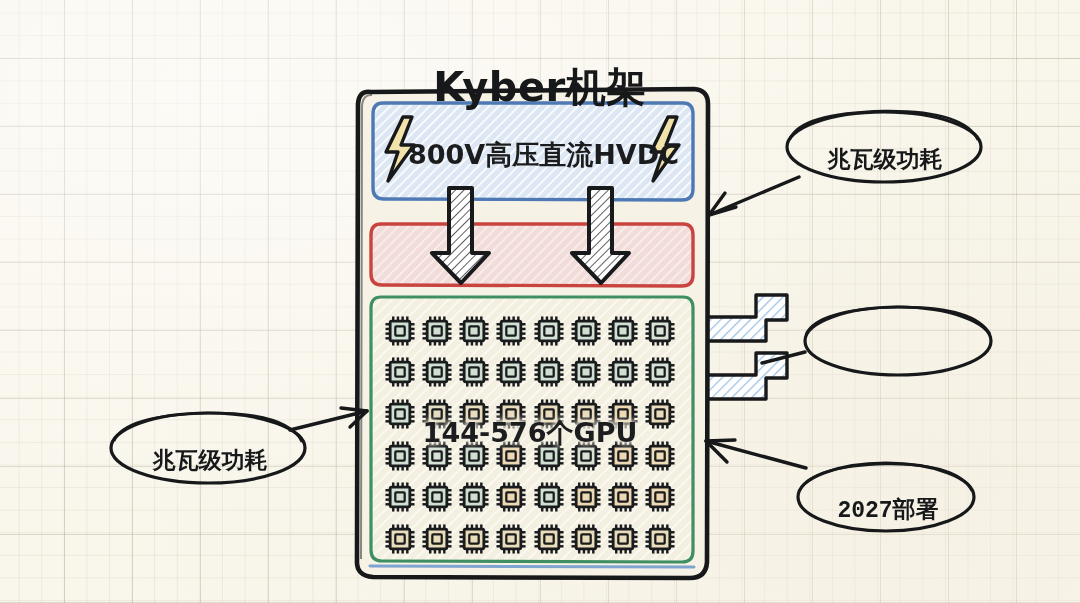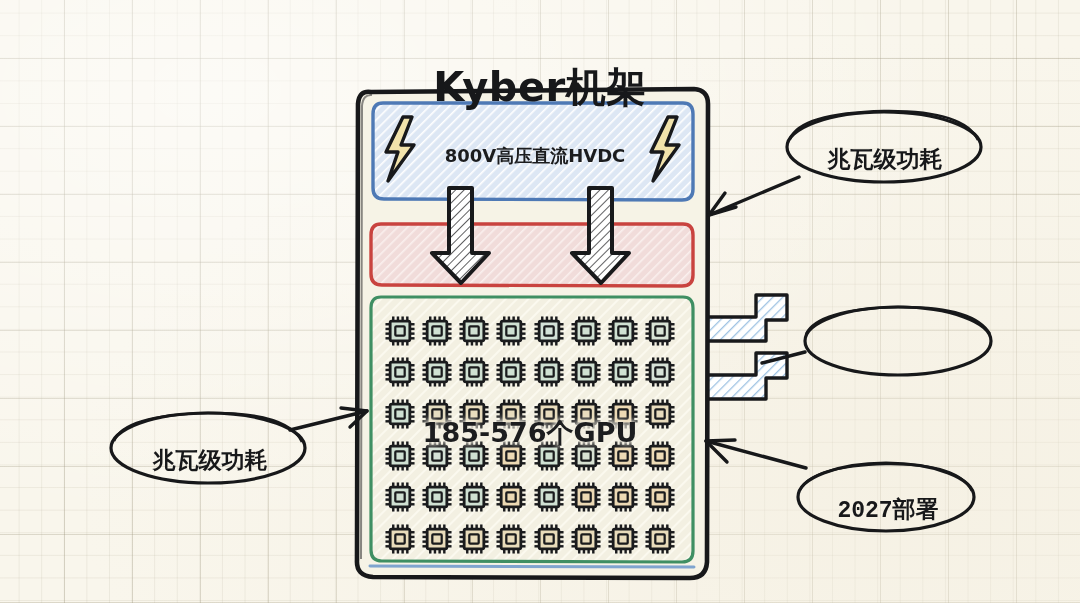--- a/index.html
+++ b/index.html
@@ -39,22 +39,22 @@
   svg.layer{position:absolute;left:0;top:0;width:1080px;height:603px;overflow:visible;}
 
   
   .title{
     position:absolute;left:0;top:20px;width:1080px;text-align:center;
     font-size:40px;font-weight:700;color:#17181a;letter-spacing:.5px;
     font-family:"DejaVu Sans","Liberation Sans",sans-serif;
     margin-top:40px;
   }
   .hvdc-label{
-    position:absolute;left:408px;top:144px;width:254px;text-align:center;
-    font-size:18px;font-weight:600;color:#1b1c1e;white-space:nowrap;
+    position:absolute;left:408px;top:137px;width:254px;text-align:center;
+    font-size:27px;font-weight:600;color:#1b1c1e;white-space:nowrap;
   }
   .gpu-label{
     position:absolute;left:380px;top:415px;width:300px;text-align:center;
     font-size:27px;font-weight:600;color:#1c1d1f;white-space:nowrap;
     text-shadow:0 0 4px #f3efe2,0 0 7px #f3efe2,0 0 10px #f3efe2;
   }
   .cal-text{
     position:absolute;text-align:center;white-space:nowrap;
     font-size:23px;font-weight:600;color:#17181a;margin-top:8px;
   }
@@ -1132,19 +1132,19 @@
         <rect x="26.5" y="22.5" width="5" height="2.6" fill="#1a1b1d"></rect>
         <rect x="5.5" y="5.5" width="21" height="21" rx="1.6" fill="#e9dcbb" stroke="#1a1b1d" stroke-width="3"></rect>
         <rect x="11" y="11" width="10" height="10" rx="1" fill="#e9dcbb" stroke="#1a1b1d" stroke-width="2.4"></rect>
       </svg>
     </div>
 
   <div class="title">Kyber机架</div>
 
   <div class="hvdc-label">800V高压直流HVDC</div>
 
-  <div class="gpu-label">185-576个GPU</div>
+  <div class="gpu-label">144-576个GPU</div>
 
   <div class="cal-text" id="cal-power-right-text">兆瓦级功耗</div>
   <div class="cal-text" id="cal-deploy-text">2027部署</div>
   <div class="cal-text" id="cal-power-left-text">兆瓦级功耗</div>
 
 </div>
 
 </body></html>

